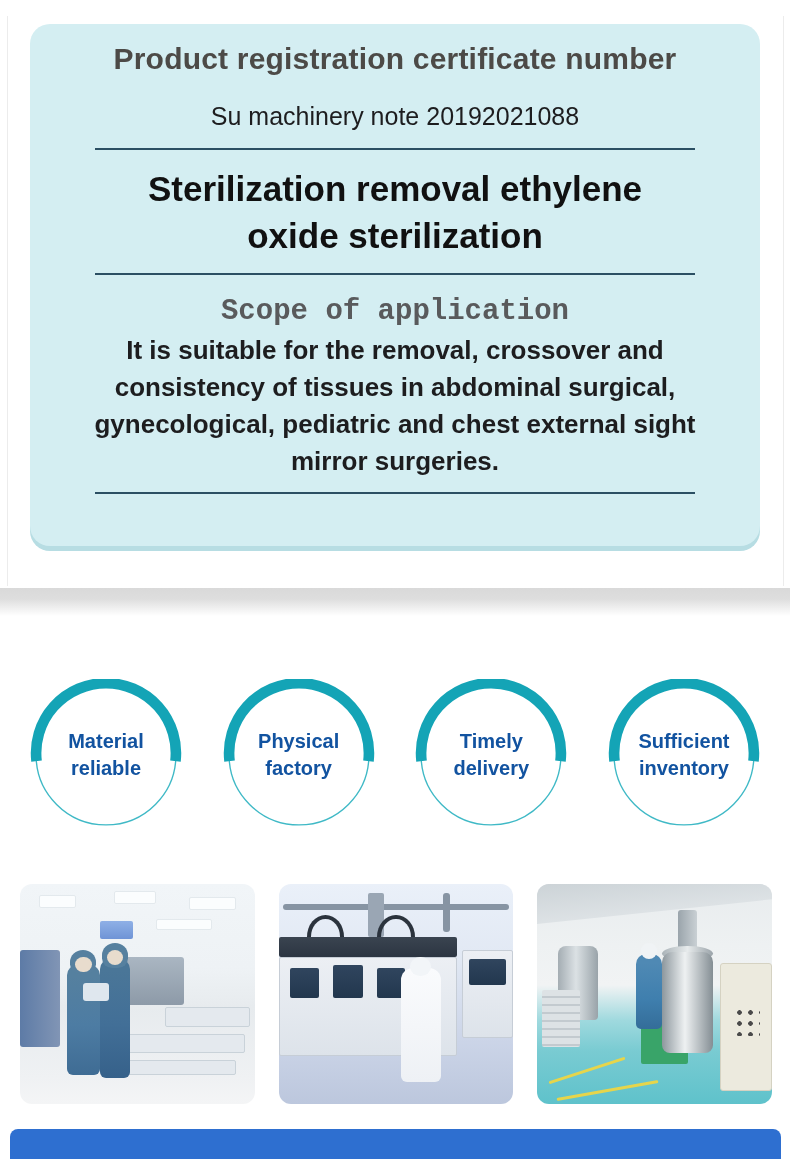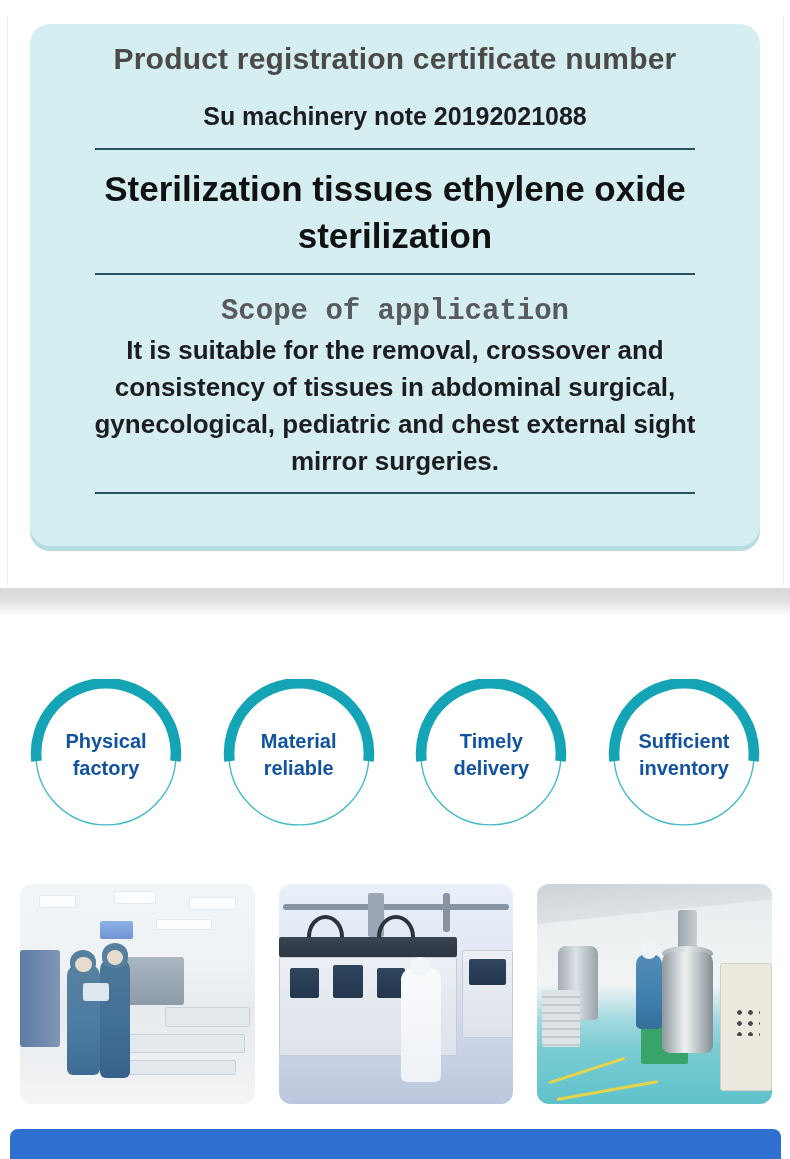--- a/index.html
+++ b/index.html
@@ -16,21 +16,21 @@
   .edge-line.left{left:7px;} .edge-line.right{right:6px;}
 
   
   .cert-card{
     position:absolute; top:8px; left:30px; width:730px; height:522px;
     background:var(--card-bg,#d4eef2); border-radius:20px;
     box-shadow:0 5px 0 var(--card-shadow,#b7dde3);
     text-align:center; padding-top:18px;
   }
   .cert-title{font-size:30px; font-weight:700; color:var(--title-text,#4c4a47); letter-spacing:.2px;}
-  .cert-number{font-size:25px; font-weight:700; color:var(--body-text,#1d1d1f); margin-top:26px;}
+  .cert-number{font-size:25px; font-weight:400; color:var(--body-text,#1d1d1f); margin-top:26px;}
   .rule{width:600px; margin:17px auto 0; border:none; border-top:2px solid var(--divider,#2b4f63);}
   .steril-heading{font-size:35px; font-weight:700; color:#111; line-height:1.33; max-width:590px; margin:16px auto 0;}
   .scope-heading{font-size:29px; font-weight:700; color:var(--scope-heading-text,#595a5c); margin-top:20px;font-family:Liberation Mono, monospace;}
   .scope-text{font-size:26px; font-weight:700; color:var(--body-text,#1d1d1f); line-height:1.42; max-width:660px; margin:4px auto 0;}
   .rule.r2{margin-top:14px;} .rule.r3{margin-top:12px;}
 
   
   .section-band{
     position:absolute; top:572px; left:0; width:790px; height:28px;
     background:linear-gradient(180deg, var(--section-band,#d9d9d9) 0%, #dedede 40%, #f4f4f4 80%, #ffffff 100%);
@@ -96,43 +96,43 @@
 <body>
 
 <div class="page">
   <div class="edge-line left"></div>
   <div class="edge-line right"></div>
 
   <div class="cert-card">
     <div class="cert-title">Product registration certificate number</div>
     <div class="cert-number">Su machinery note 20192021088</div>
     <hr class="rule r1">
-    <div class="steril-heading">Sterilization tissues ethylene oxide sterilization</div>
+    <div class="steril-heading">Sterilization removal ethylene oxide sterilization</div>
     <hr class="rule r2">
     <div class="scope-heading">Scope of application</div>
     <div class="scope-text">It is suitable for the removal, crossover and consistency of tissues in abdominal surgical, gynecological, pediatric and chest external sight mirror surgeries.</div>
     <hr class="rule r3">
   </div>
 
   <div class="section-band"></div>
 
   <div class="badges-row">
     <div class="badge">
       <svg viewBox="0 0 100 100">
         <circle cx="50" cy="50" r="46" fill="none" stroke="var(--badge-arc-thin,#3fb9c6)" stroke-width="0.9"></circle>
         <path d="M 4.3,54 A 46,46 0 1 1 95.7,54" fill="none" stroke="var(--badge-arc,#14a4b6)" stroke-width="7"></path>
       </svg>
+      <div class="badge-label">Material reliable</div>
+    </div>
+    <div class="badge">
+      <svg viewBox="0 0 100 100">
+        <circle cx="50" cy="50" r="46" fill="none" stroke="var(--badge-arc-thin,#3fb9c6)" stroke-width="0.9"></circle>
+        <path d="M 4.3,54 A 46,46 0 1 1 95.7,54" fill="none" stroke="var(--badge-arc,#14a4b6)" stroke-width="7"></path>
+      </svg>
       <div class="badge-label">Physical factory</div>
-    </div>
-    <div class="badge">
-      <svg viewBox="0 0 100 100">
-        <circle cx="50" cy="50" r="46" fill="none" stroke="var(--badge-arc-thin,#3fb9c6)" stroke-width="0.9"></circle>
-        <path d="M 4.3,54 A 46,46 0 1 1 95.7,54" fill="none" stroke="var(--badge-arc,#14a4b6)" stroke-width="7"></path>
-      </svg>
-      <div class="badge-label">Material reliable</div>
     </div>
     <div class="badge">
       <svg viewBox="0 0 100 100">
         <circle cx="50" cy="50" r="46" fill="none" stroke="var(--badge-arc-thin,#3fb9c6)" stroke-width="0.9"></circle>
         <path d="M 4.3,54 A 46,46 0 1 1 95.7,54" fill="none" stroke="var(--badge-arc,#14a4b6)" stroke-width="7"></path>
       </svg>
       <div class="badge-label">Timely delivery</div>
     </div>
     <div class="badge">
       <svg viewBox="0 0 100 100">

